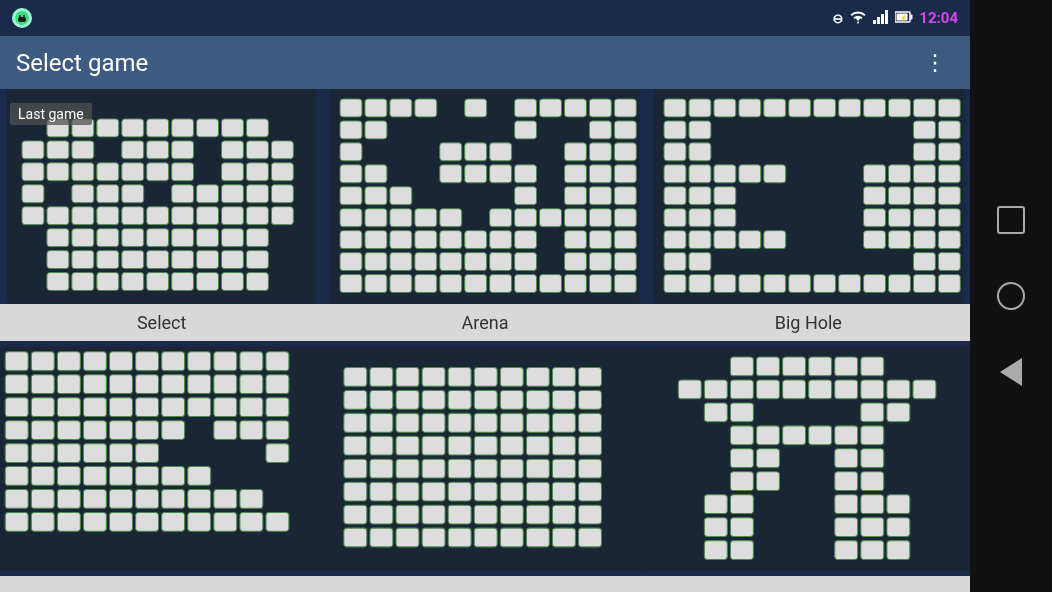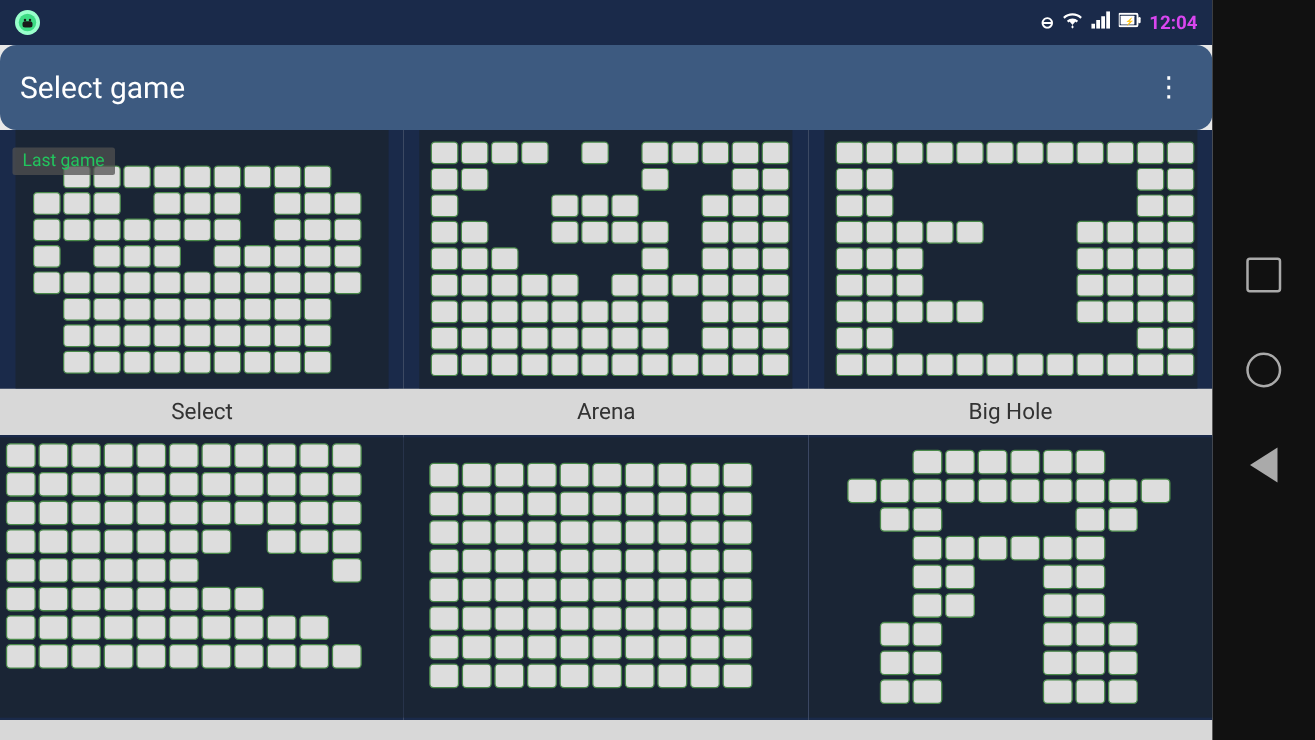--- a/index.html
+++ b/index.html
@@ -65,27 +65,26 @@
 
     .time {
       font-size: 15px;
       font-weight: bold;
       color: #d946ef;
     }
 
     
     .app-bar {
       background: #3d5a80;
-      height: 68px;
+      height: 53px;
       display: flex;
       align-items: center;
       justify-content: space-between;
       padding: 0 16px;
       flex-shrink: 0;
-      border-radius: 13px;
     }
 
     .app-bar-title {
       color: white;
       font-size: 24px;
       font-weight: 400;
     }
 
     .more-button {
       color: white;
@@ -138,21 +137,21 @@
       background: #d8d8d8;
       width: 100%;
     }
 
     
     .last-game-badge {
       position: absolute;
       top: 14px;
       left: 10px;
       background: rgba(80,80,80,0.75);
-      color: #22c55e;
+      color: #ffffff;
       font-size: 14px;
       padding: 3px 8px;
       border-radius: 2px;
       z-index: 10;
     }
 
     
     .nav-bar {
       width: 82px;
       height: 592px;

